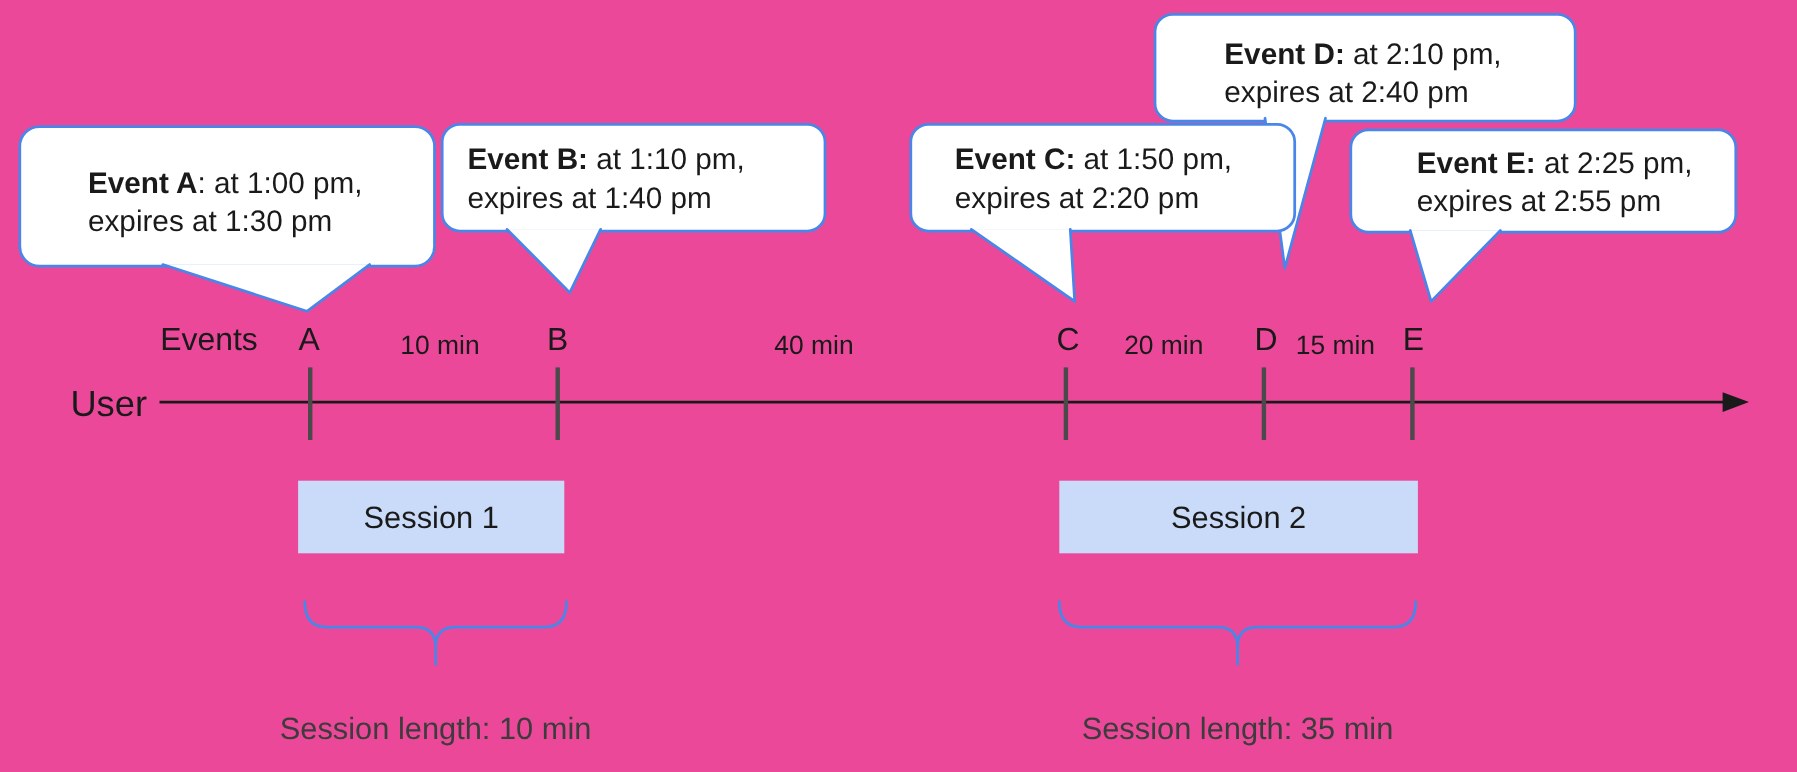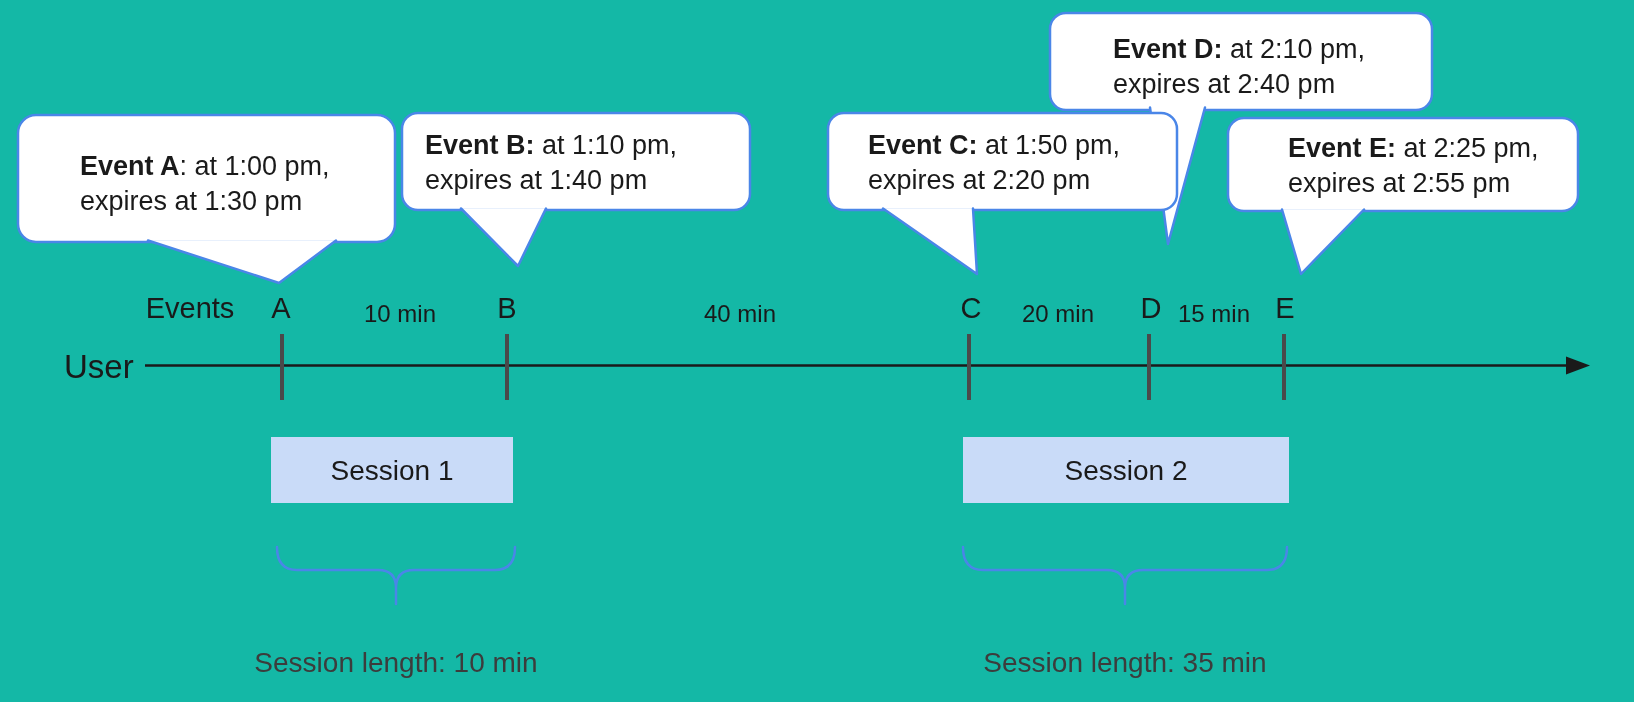--- a/index.html
+++ b/index.html
@@ -1,16 +1,16 @@
 <!DOCTYPE html>
 <html><head>
 <meta charset="utf-8">
 <style>
   html,body{margin:0;padding:0;background:#ffffff;}
-  .stage{position:relative;width:1634px;height:702px;background:#14b8a6;overflow:hidden;}
+  .stage{position:relative;width:1634px;height:702px;background:#ec4899;overflow:hidden;}
   svg text{font-family:"Liberation Sans","DejaVu Sans",sans-serif;fill:#1a1a1a;}
   .bubble{fill:#ffffff;stroke:#4a86e8;stroke-width:2.5;}
   .tail{fill:#ffffff;stroke:#4a86e8;stroke-width:2.5;stroke-linejoin:round;stroke-linecap:round;}
   .btxt{font-size:27px;}
   .bold{font-weight:bold;}
   .axis{stroke:#1a1a1a;stroke-width:2.5;}
   .arrowhead{fill:#1a1a1a;}
   .tick{fill:#4a4a4a;}
   .letter{font-size:29px;text-anchor:middle;}
   .dur{font-size:24px;text-anchor:middle;}

